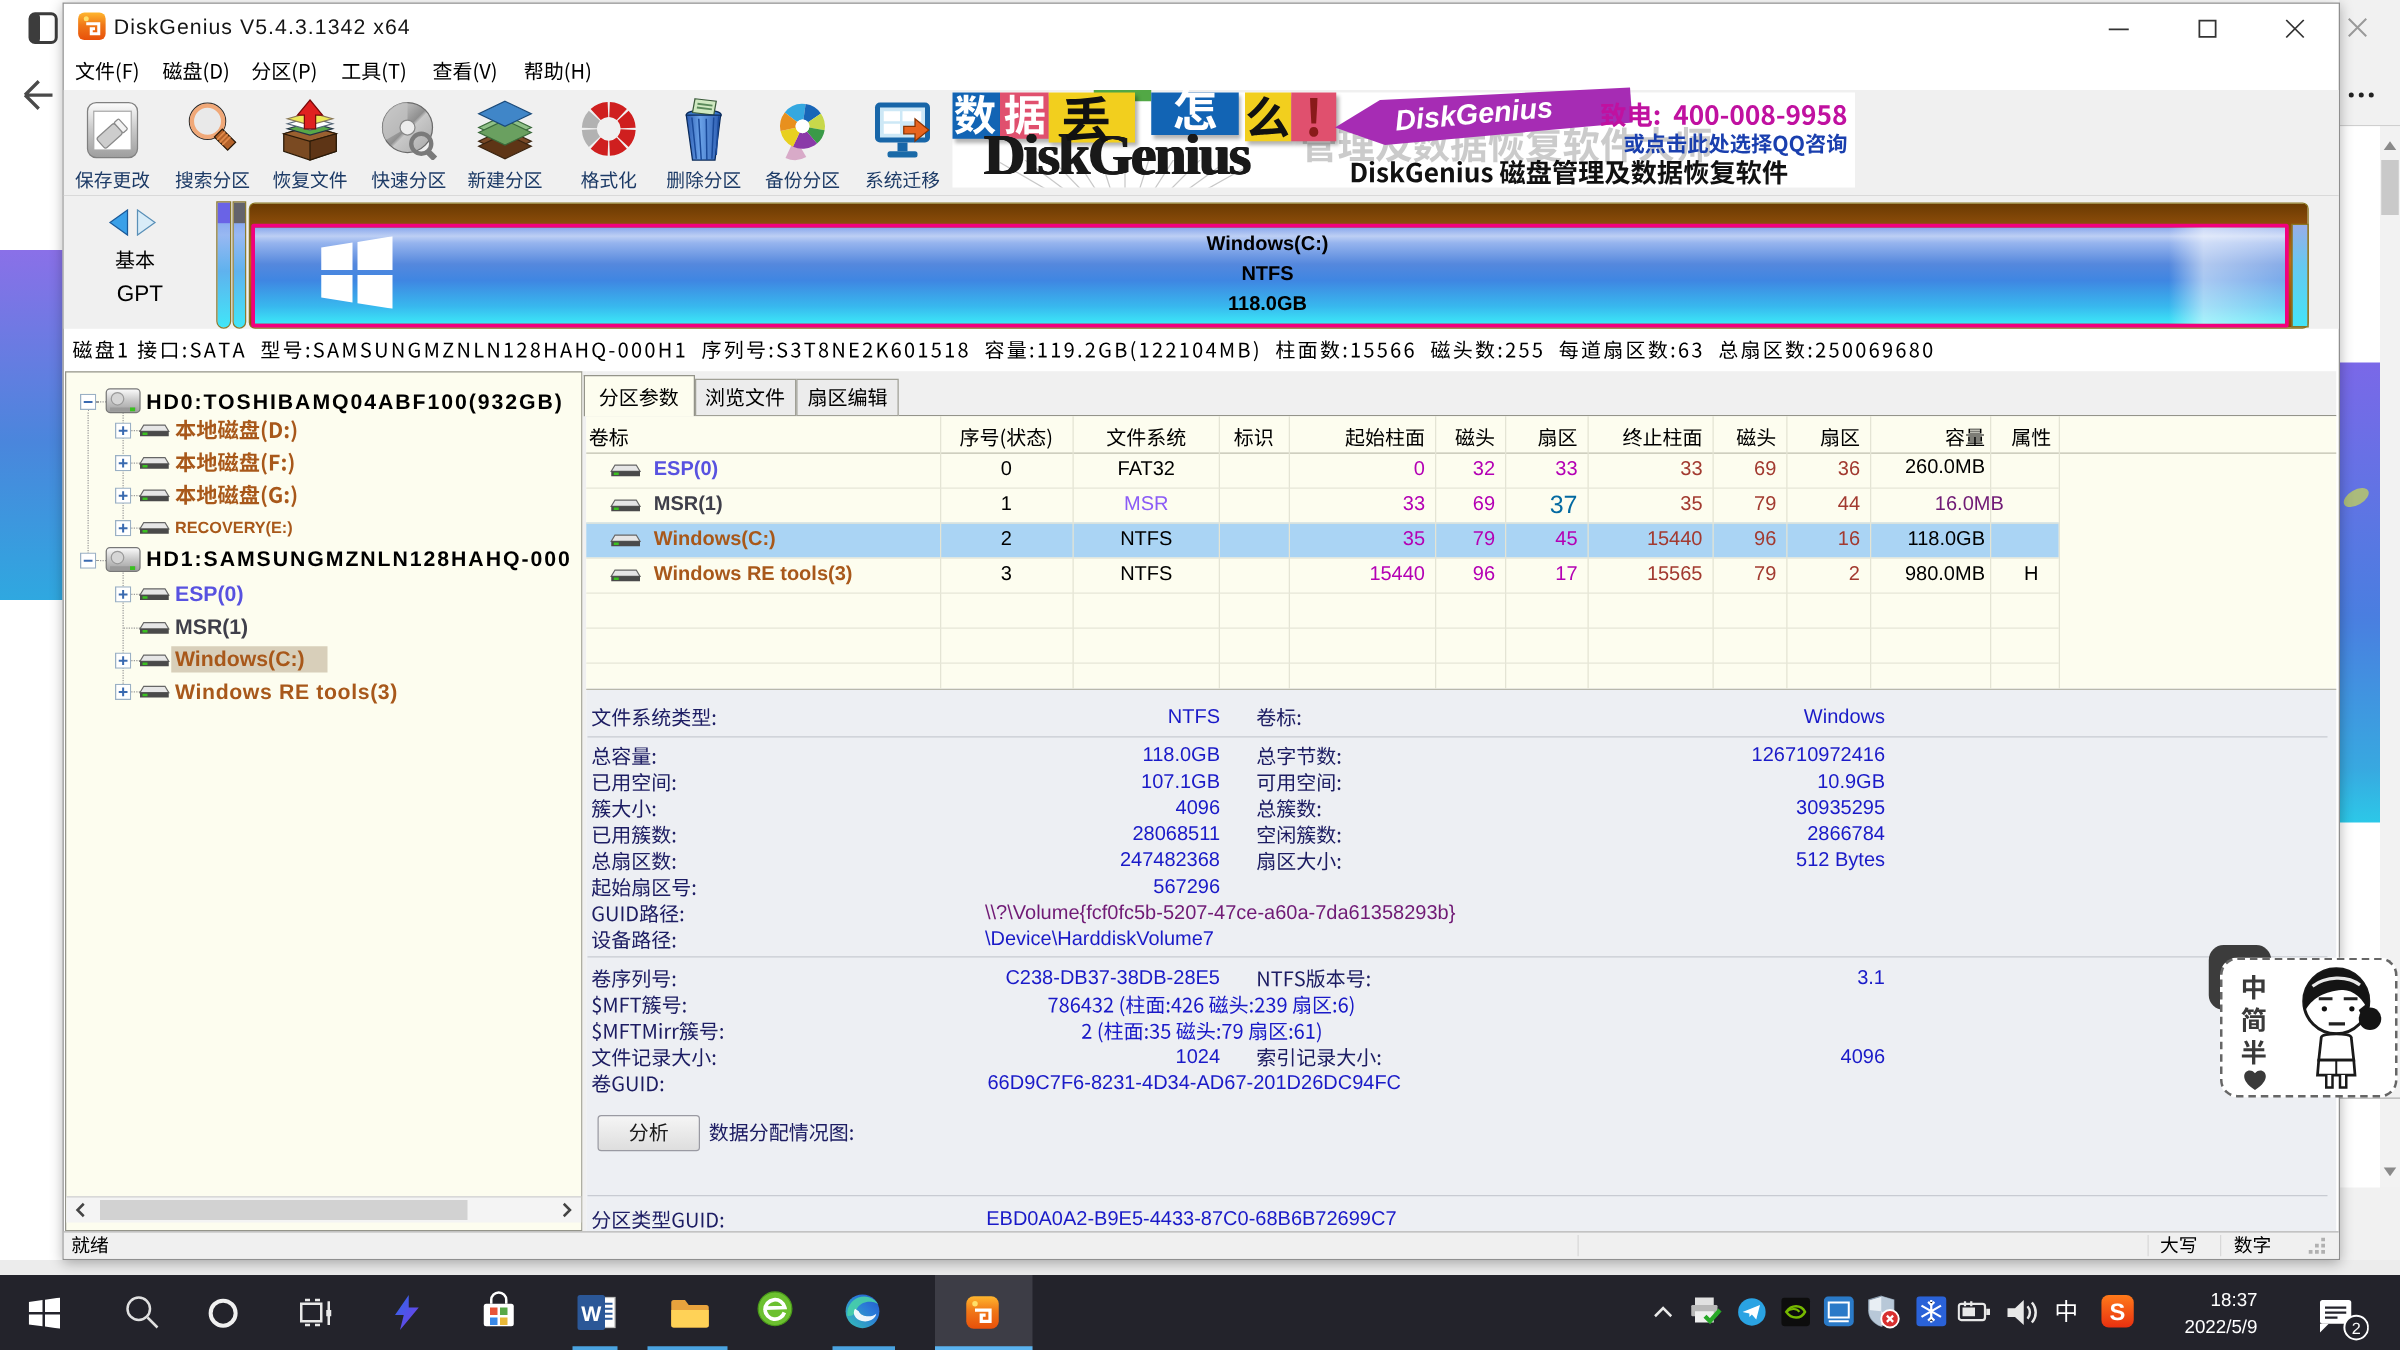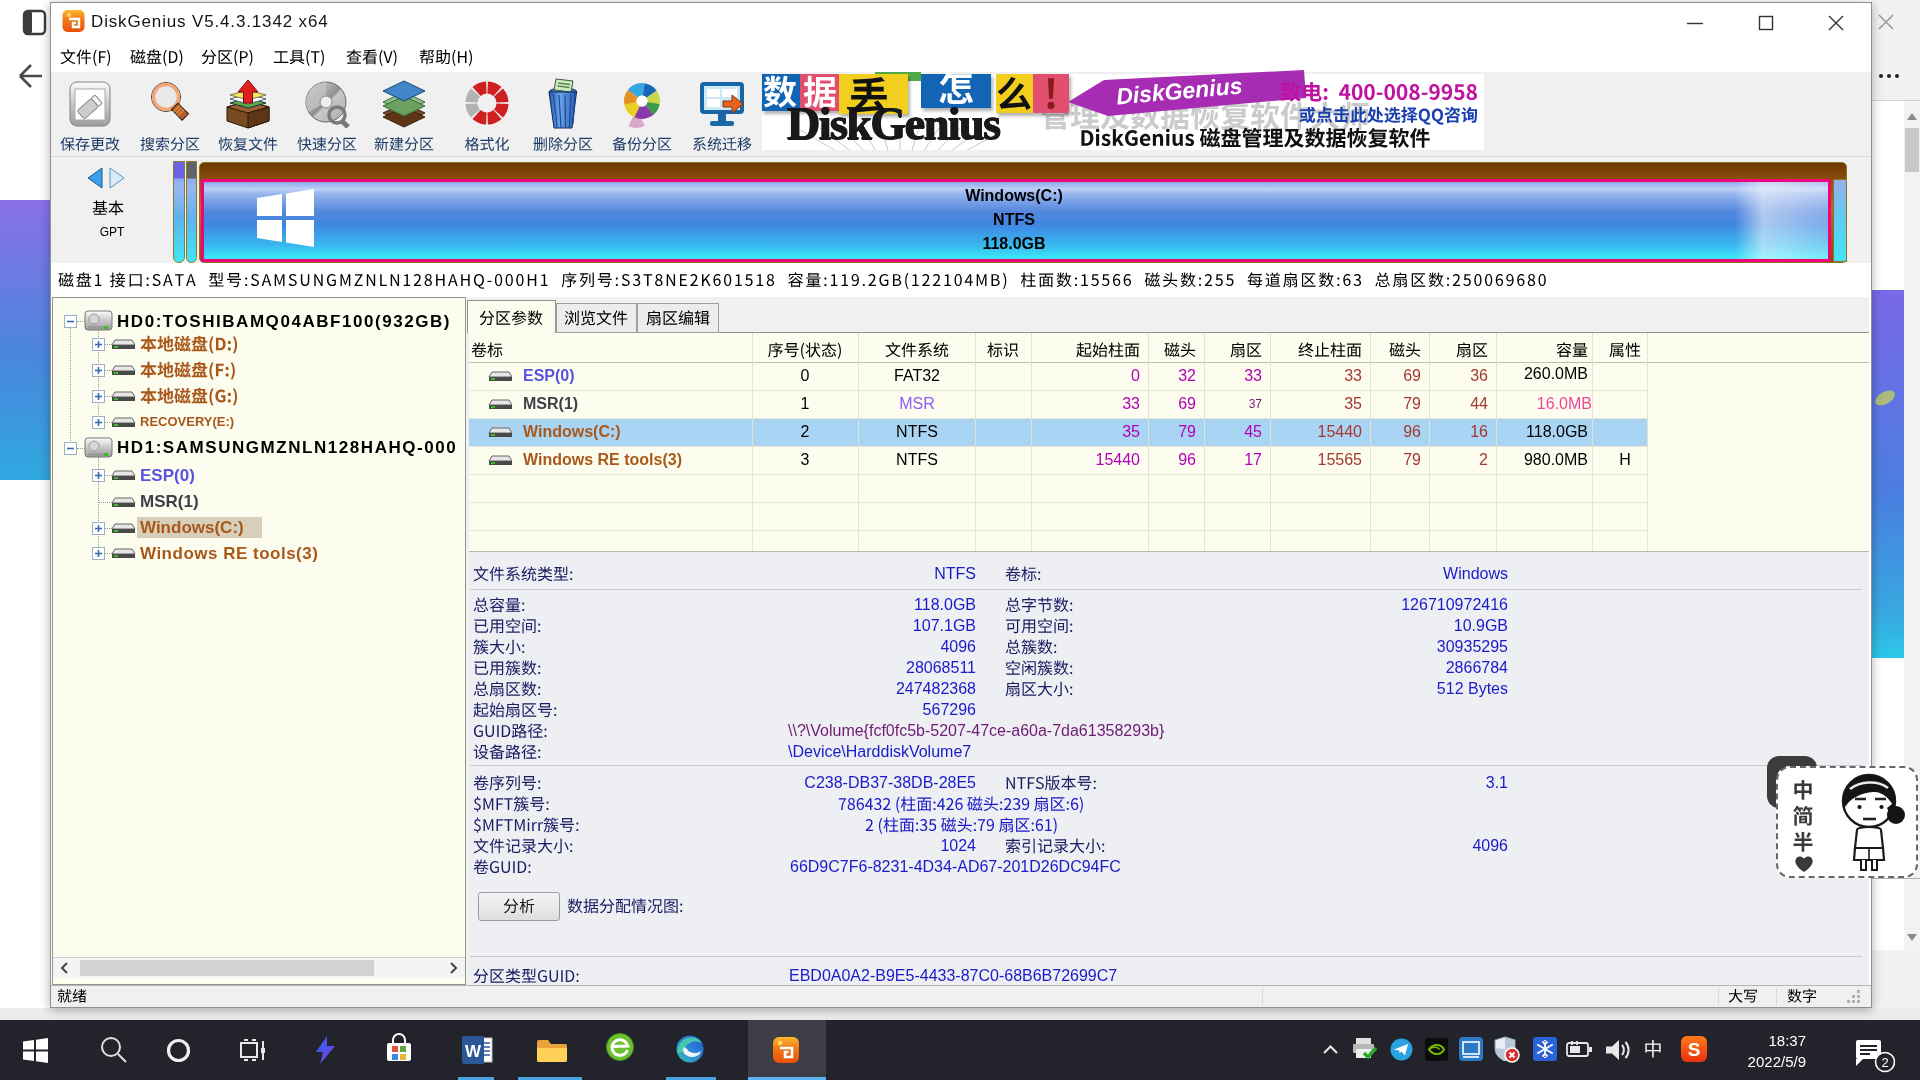--- a/index.html
+++ b/index.html
@@ -417,21 +417,21 @@
 <svg class="a" style="left:1058px;top:68px" width="250" height="55">
     <polygon points="10,34 46,12 246,2 248,30 50,48" fill="#a62cb4"></polygon>
   </svg>
 <div class="t" style="left:1116px;top:78px;font-size:23px;font-weight:bold;font-style:italic;color:#fff;transform:rotate(-5deg)">DiskGenius</div>
 
 <div class="a" style="left:51px;top:157px;width:1820px;height:106px;background:#f0f0f0"></div>
 <svg class="a" style="left:86px;top:166px" width="40" height="24">
     <polygon points="16,2 2,12 16,22" fill="#3aa0e8" stroke="#1a5a9a"></polygon>
     <polygon points="24,2 38,12 24,22" fill="#d8ecf8" stroke="#5a90b8"></polygon>
   </svg>
-<div class="t" style="left:92px;top:225px;width:40px;text-align:center;font-size:12px;color:#000">GPT</div>
+<div class="t" style="left:92px;top:225px;width:40px;text-align:center;font-size:18px;color:#000">GPT</div>
 <div class="a" style="left:173px;top:161px;width:12px;height:102px;border:1px solid #8a7a30;border-radius:0 0 6px 6px;background:linear-gradient(#6a63e6 0%,#6a63e6 16%,#8cacf0 17%,#98b8f2 26%,#5fb2ee 55%,#40e6f8 100%)"></div>
 <div class="a" style="left:186px;top:161px;width:11px;height:102px;border:1px solid #8a7a30;border-radius:0 0 6px 6px;background:linear-gradient(#63636b 0%,#63636b 16%,#8cacf0 17%,#98b8f2 26%,#5fb2ee 55%,#40e6f8 100%)"></div>
 <div class="a" style="left:199px;top:162px;width:1648px;height:101px;border:1px solid #8a7520;border-radius:5px;background:linear-gradient(#6a3a02,#a85c10 30%,#c06a14 45%,#8a4a06)"></div>
 <div class="a" style="left:201px;top:179px;width:1630px;height:83px;border:3px solid #f2007e;border-radius:2px;background:linear-gradient(180deg,#8aa8ec 0%,#bdcff4 9%,#96b4ee 16%,#5588dd 38%,#3f86e2 55%,#38b8ee 82%,#3ce8f8 100%)"></div>
 <div class="a" style="left:1735px;top:182px;width:93px;height:77px;background:linear-gradient(90deg,rgba(255,255,255,0),rgba(255,255,255,0.55) 30%,rgba(255,255,255,0.3))"></div>
 <svg class="a" style="left:255px;top:189px" width="61" height="58">
     <g fill="#fff">
       <polygon points="2,9 27,5 27,27 2,27"></polygon>
       <polygon points="31,4.5 59,0 59,27 31,27"></polygon>
       <polygon points="2,31 27,31 27,53 2,49"></polygon>
@@ -636,25 +636,25 @@
 <svg class="a" style="left:488px;top:396px" width="25" height="15">
     <polygon points="4,4 21,4 24,9 1,9" fill="#e6e6e6" stroke="#666"></polygon>
     <rect x="1" y="9" width="23" height="4" fill="#4a4a4a"></rect>
     <rect x="3" y="10" width="4" height="2" fill="#3ac020"></rect>
   </svg>
 <div class="t" style="left:523px;top:393px;font-size:16px;line-height:22px;color:#3f3f4a;font-weight:bold;">MSR(1)</div>
 <div class="t" style="left:805px;transform:translateX(-50%);top:393px;font-size:16px;line-height:22px;color:#000;">1</div>
 <div class="t" style="left:917px;transform:translateX(-50%);top:393px;font-size:16px;line-height:22px;color:#8b5cf6;">MSR</div>
 <div class="t" style="right:780px;top:393px;font-size:16px;line-height:22px;color:#b400b4;">33</div>
 <div class="t" style="right:724px;top:393px;font-size:16px;line-height:22px;color:#b400b4;">69</div>
-<div class="t" style="right:658px;top:393px;font-size:12px;line-height:22px;color:#701a75;">37</div>
+<div class="t" style="right:658px;top:393px;font-size:20px;line-height:22px;color:#0369a1;">37</div>
 <div class="t" style="right:558px;top:393px;font-size:16px;line-height:22px;color:#a23a30;">35</div>
 <div class="t" style="right:499px;top:393px;font-size:16px;line-height:22px;color:#a23a30;">79</div>
 <div class="t" style="right:432px;top:393px;font-size:16px;line-height:22px;color:#a23a30;">44</div>
-<div class="t" style="right:328px;top:393px;font-size:16px;line-height:22px;color:#ec4899;">16.0MB</div>
+<div class="t" style="right:317px;top:393px;font-size:16px;line-height:22px;color:#701a75;">16.0MB</div>
 <svg class="a" style="left:488px;top:424px" width="25" height="15">
     <polygon points="4,4 21,4 24,9 1,9" fill="#e6e6e6" stroke="#666"></polygon>
     <rect x="1" y="9" width="23" height="4" fill="#4a4a4a"></rect>
     <rect x="3" y="10" width="4" height="2" fill="#3ac020"></rect>
   </svg>
 <div class="t" style="left:523px;top:421px;font-size:16px;line-height:22px;color:#a8581a;font-weight:bold;">Windows(C:)</div>
 <div class="t" style="left:805px;transform:translateX(-50%);top:421px;font-size:16px;line-height:22px;color:#000;">2</div>
 <div class="t" style="left:917px;transform:translateX(-50%);top:421px;font-size:16px;line-height:22px;color:#000;">NTFS</div>
 <div class="t" style="right:780px;top:421px;font-size:16px;line-height:22px;color:#b400b4;">35</div>
 <div class="t" style="right:724px;top:421px;font-size:16px;line-height:22px;color:#b400b4;">79</div>

